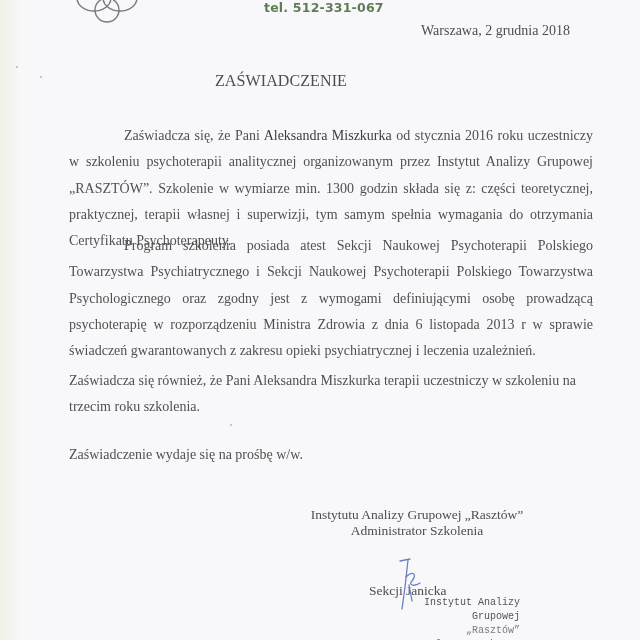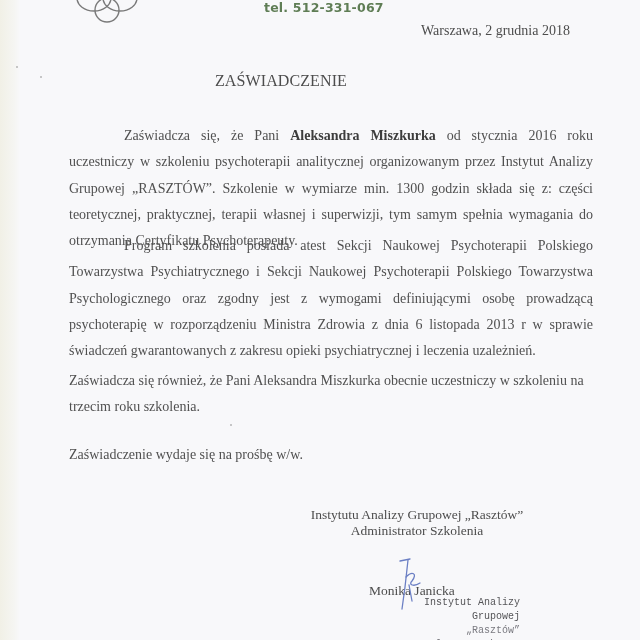--- a/index.html
+++ b/index.html
@@ -61,21 +61,21 @@
       font-size: 14px;
       line-height: 26.3px;
       color: #505050;
       text-align: justify;
     }
     .p1 { top: 123px; }
     .p2 { top: 233px; }
     .p3 { top: 368px; text-align: left; }
     .p4 { top: 442px; text-align: left; }
     .indent { text-indent: 55px; }
-    .bold { font-weight: bold; color: #3d3d3d; }
+    .bold { font-weight: normal; color: #3d3d3d; }
     .sig-block {
       position: absolute;
       left: 302px;
       top: 507px;
       width: 230px;
       text-align: center;
       font-size: 13.5px;
       line-height: 16px;
       color: #4d4d4d;
     }
@@ -131,30 +131,30 @@
   <div class="phone">tel. 512-331-067</div>
 
   <div class="date">Warszawa, 2 grudnia 2018</div>
 
   <div class="title">ZAŚWIADCZENIE</div>
 
   <div class="body-text p1 indent"><span>Zaświadcza się, że Pani </span><span class="bold">Aleksandra Miszkurka</span><span> od stycznia 2016 roku uczestniczy w szkoleniu psychoterapii analitycznej organizowanym przez Instytut Analizy Grupowej „RASZTÓW”. Szkolenie w wymiarze min. 1300 godzin składa się z: części teoretycznej, praktycznej, terapii własnej i superwizji, tym samym spełnia wymagania do otrzymania Certyfikatu Psychoterapeuty.</span></div>
 
   <div class="body-text p2 indent">Program szkolenia posiada atest Sekcji Naukowej Psychoterapii Polskiego Towarzystwa Psychiatrycznego i  Sekcji Naukowej Psychoterapii Polskiego Towarzystwa Psychologicznego oraz zgodny jest z wymogami definiującymi osobę prowadzącą psychoterapię w rozporządzeniu Ministra Zdrowia z dnia 6 listopada 2013 r w sprawie świadczeń gwarantowanych z zakresu opieki psychiatrycznej i leczenia uzależnień.</div>
 
-  <div class="body-text p3">Zaświadcza się również, że Pani Aleksandra Miszkurka obecnie uczestniczy w szkoleniu na trzecim roku szkolenia.</div>
+  <div class="body-text p3">Zaświadcza się również, że Pani Aleksandra Miszkurka terapii uczestniczy w szkoleniu na trzecim roku szkolenia.</div>
 
   <div class="body-text p4">Zaświadczenie wydaje się na prośbę w/w.</div>
 
   <div class="sig-block">
     <div>Instytutu Analizy Grupowej „Rasztów”</div>
     <div>Administrator Szkolenia</div>
   </div>
 
-  <div class="sig-name">Monika Janicka</div>
+  <div class="sig-name">Sekcji Janicka</div>
 
   <svg class="signature" viewBox="0 0 34 54">
     <g fill="none" stroke="#6b7fc4" stroke-width="1.3" stroke-linecap="round">
       <path d="M8 4 L18 2"></path>
       <path d="M16 3 L13 30 L10 52"></path>
       <path d="M14 20 C20 14, 26 16, 20 24 C16 28, 22 30, 28 26"></path>
       <path d="M17 28 L20 44"></path>
     </g>
   </svg>
 

